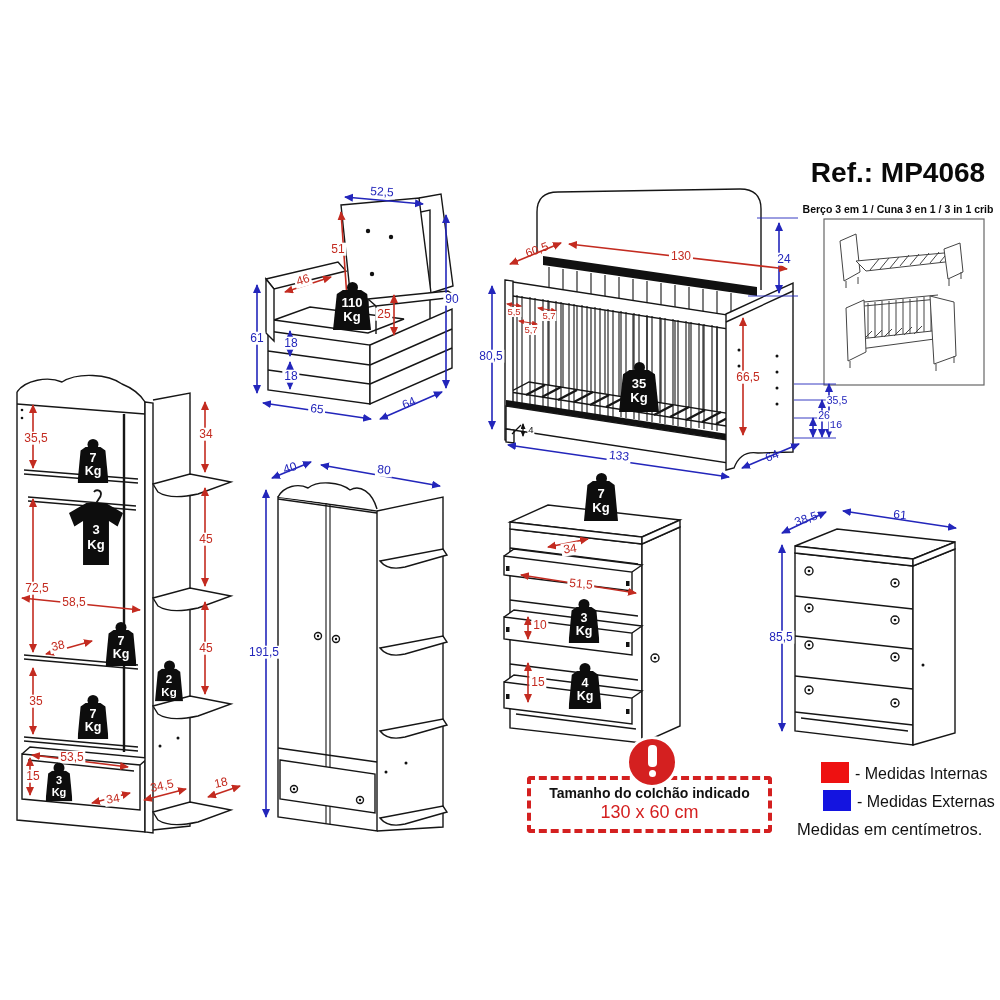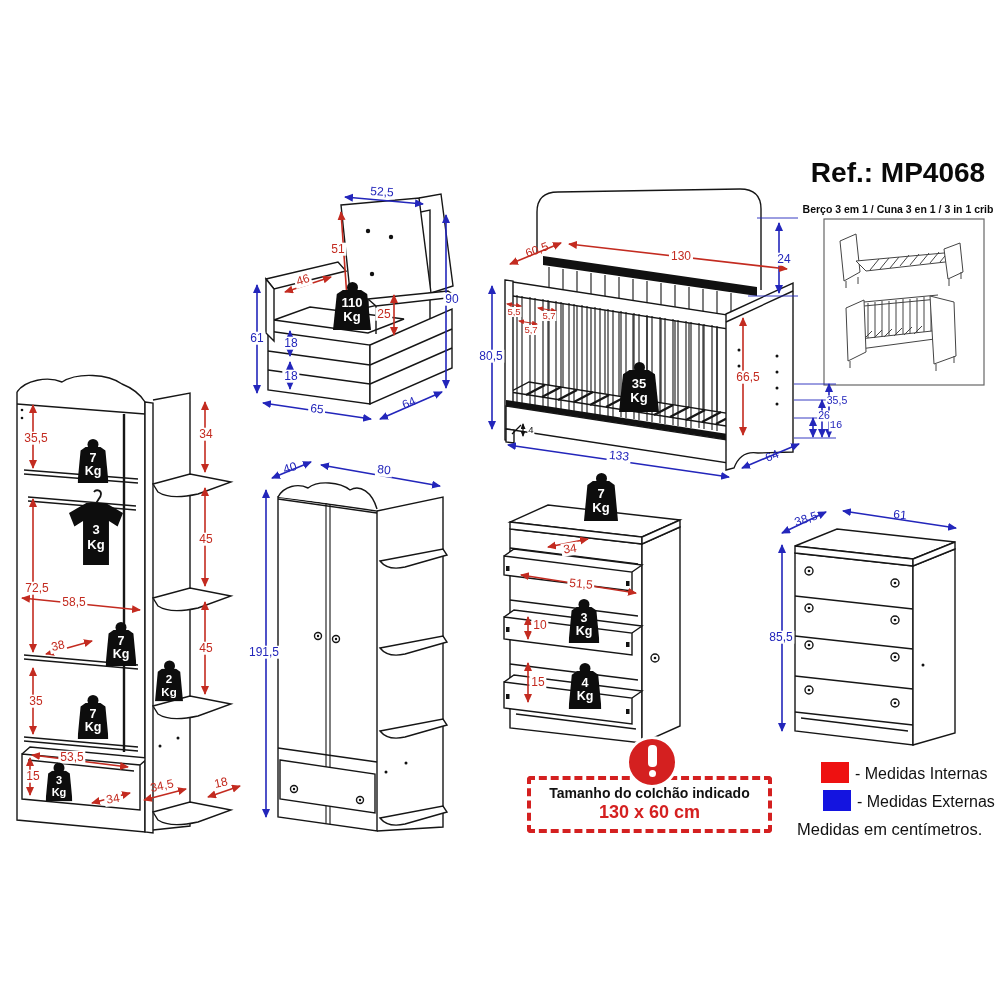--- a/index.html
+++ b/index.html
@@ -22,21 +22,21 @@
        font-weight:bold;font-size:13px;line-height:1.15;display:flex;flex-direction:column;align-items:center;
        justify-content:center;padding-top:8px;box-sizing:border-box;
        clip-path:polygon(32% 0,68% 0,100% 16%,90% 38%,74% 29%,74% 100%,26% 100%,26% 29%,10% 38%,0 16%);}
   
   .title{position:absolute;z-index:4;font-weight:bold;font-size:28px;color:#0a0a0a;text-align:center;}
   .caption{position:absolute;z-index:4;font-weight:bold;font-size:10.5px;color:#0a0a0a;text-align:center;}
   
   .warnbox{position:absolute;z-index:4;border:4px dashed #d42020;border-radius:4px;
        display:flex;flex-direction:column;align-items:center;justify-content:flex-end;box-sizing:border-box;}
   .warn1{font-weight:bold;font-size:14px;color:#111;}
-  .warn2{font-weight:bold;font-size:18px;color:#d42020;margin-top:1px;}
+  .warn2{font-weight:normal;font-size:18px;color:#d42020;margin-top:1px;}
   .warncircle{position:absolute;z-index:6;width:46px;height:46px;border-radius:50%;background:#d42020;
        border:3px solid #fff;transform:translate(-50%,-50%);display:flex;flex-direction:column;align-items:center;}
   .warncircle .bar{width:9px;height:22px;background:#fff;border-radius:4px;margin-top:6px;}
   .warncircle .dot{width:7px;height:7px;background:#fff;border-radius:50%;margin-top:3px;}
   
   .legend-row{position:absolute;z-index:4;display:flex;align-items:flex-end;padding-left:15px;}
   .sq{width:28px;height:21px;display:inline-block;margin-right:6px;}
   .sq-red{background:#ee1111;} .sq-blue{background:#1414e0;}
   .leg-label{font-size:16px;color:#111;}
   .note{position:absolute;z-index:4;font-size:16.5px;color:#111;}

